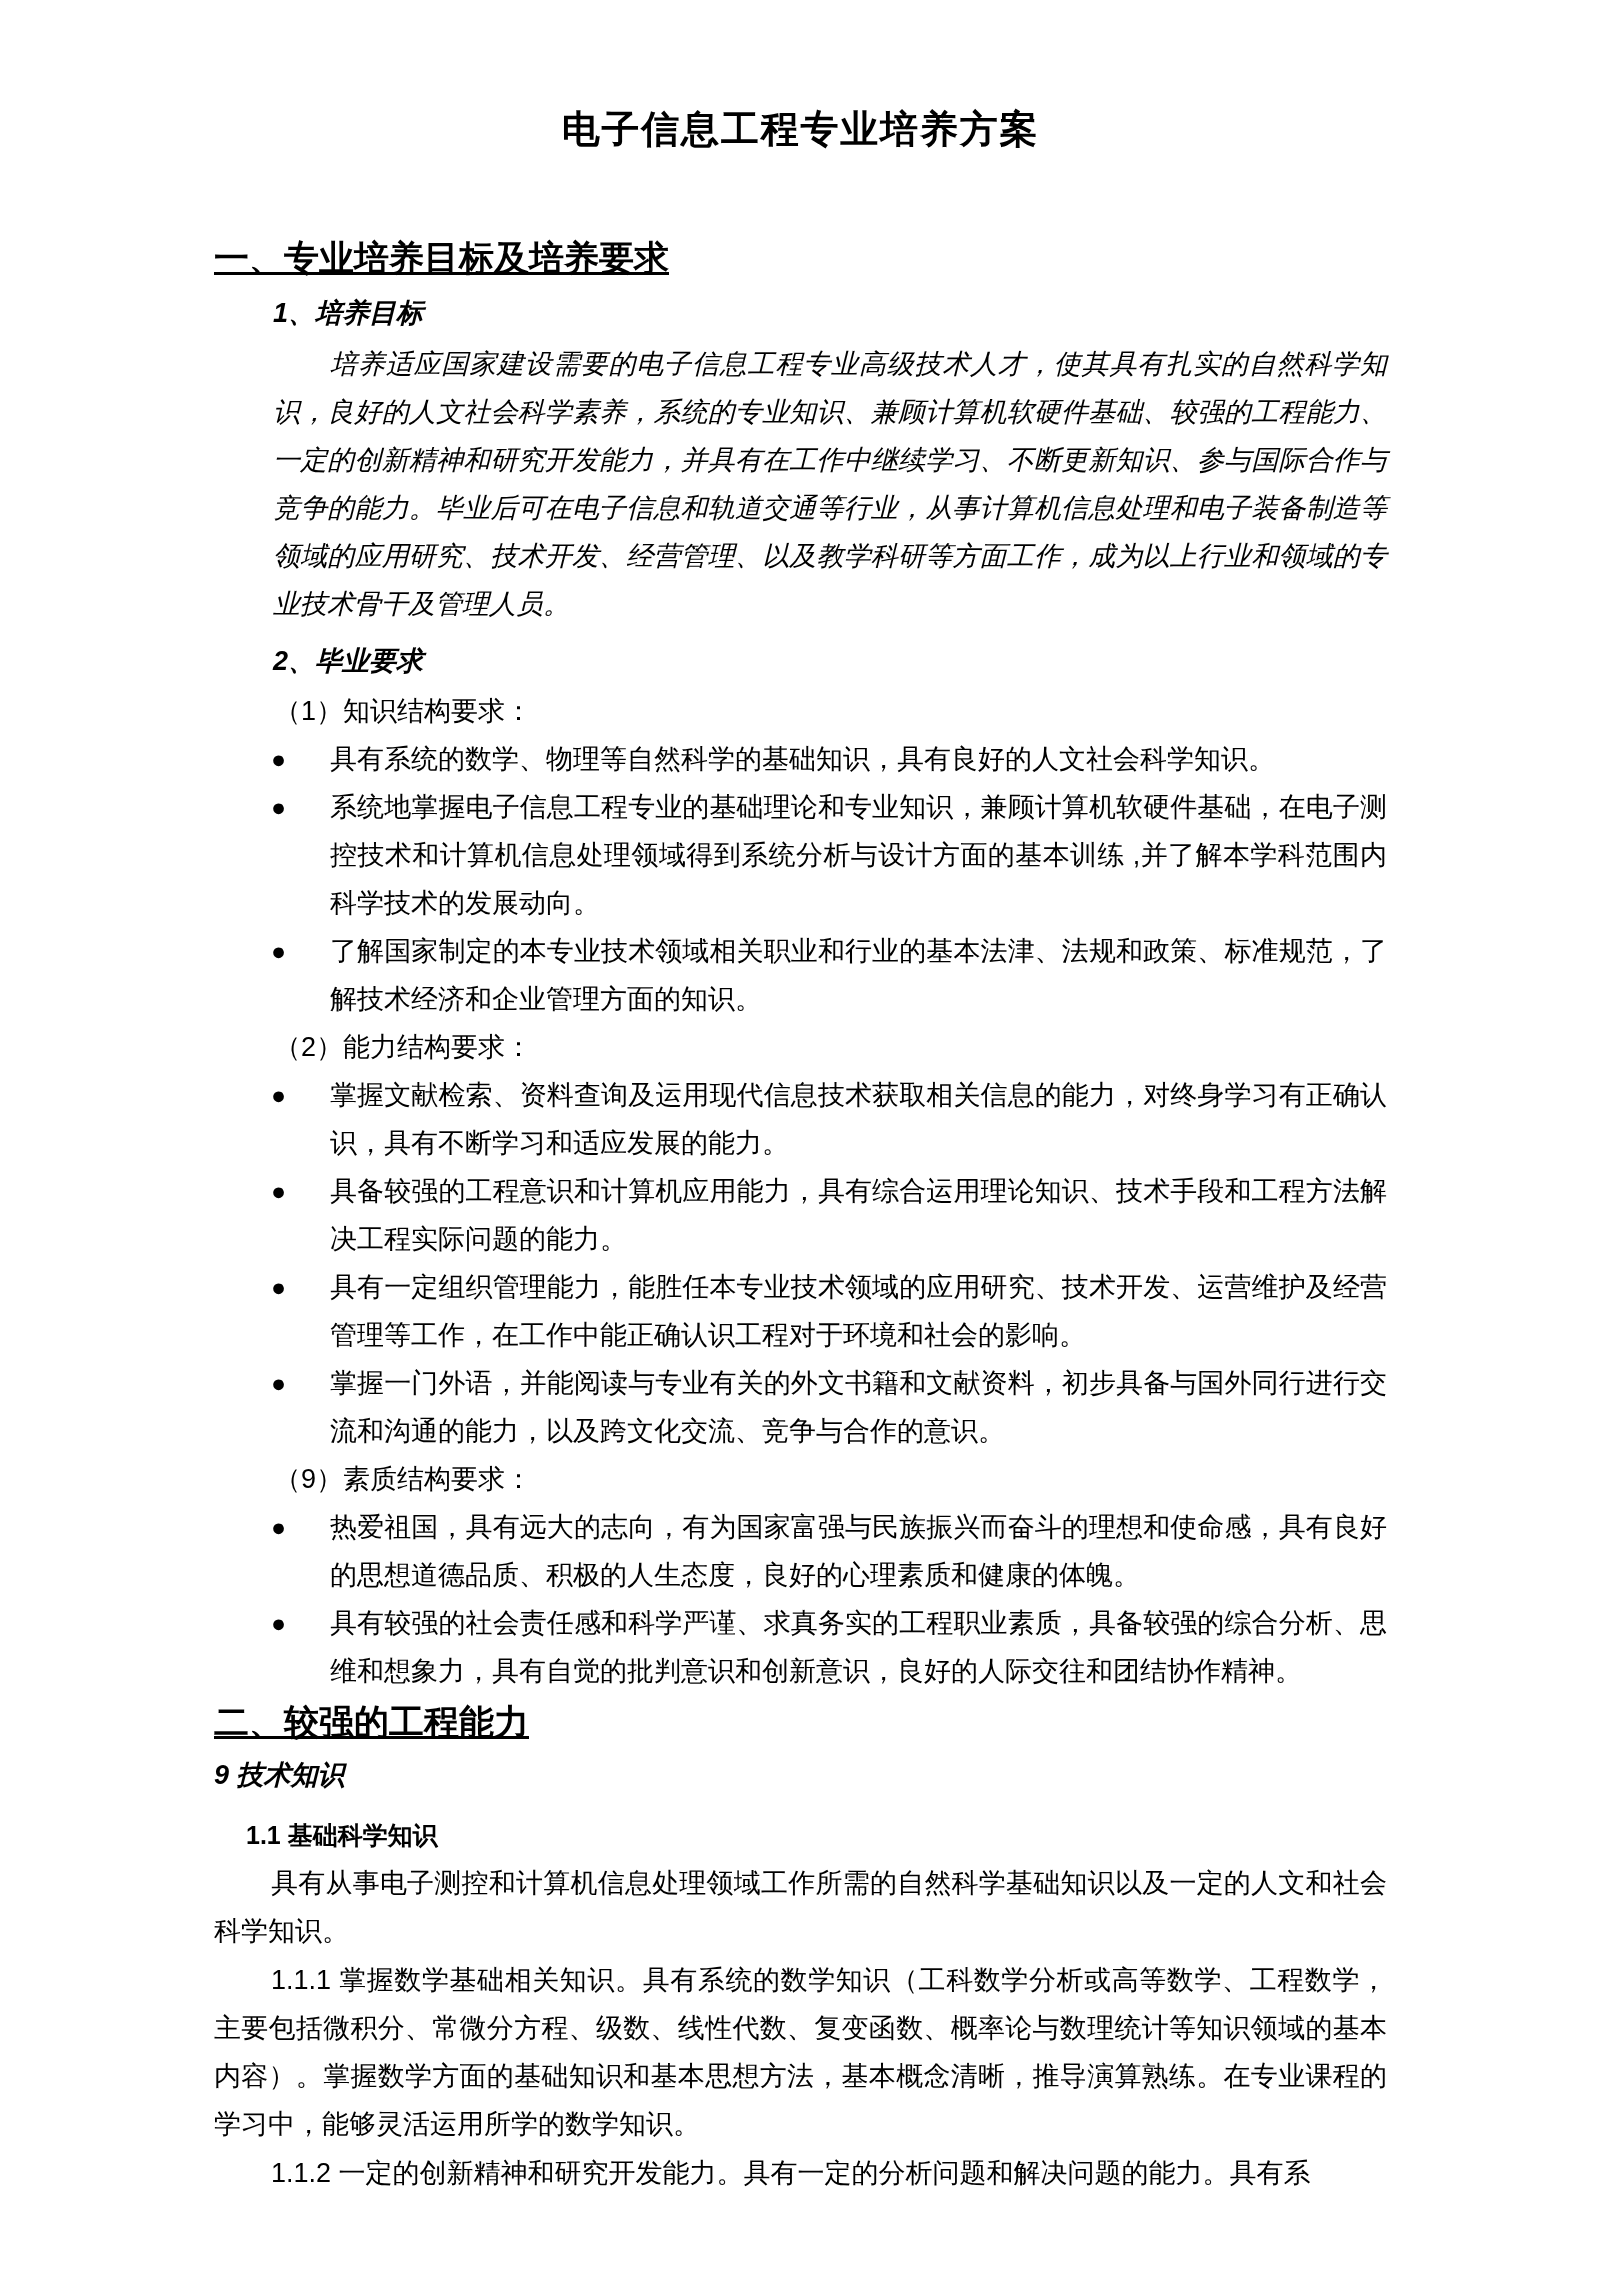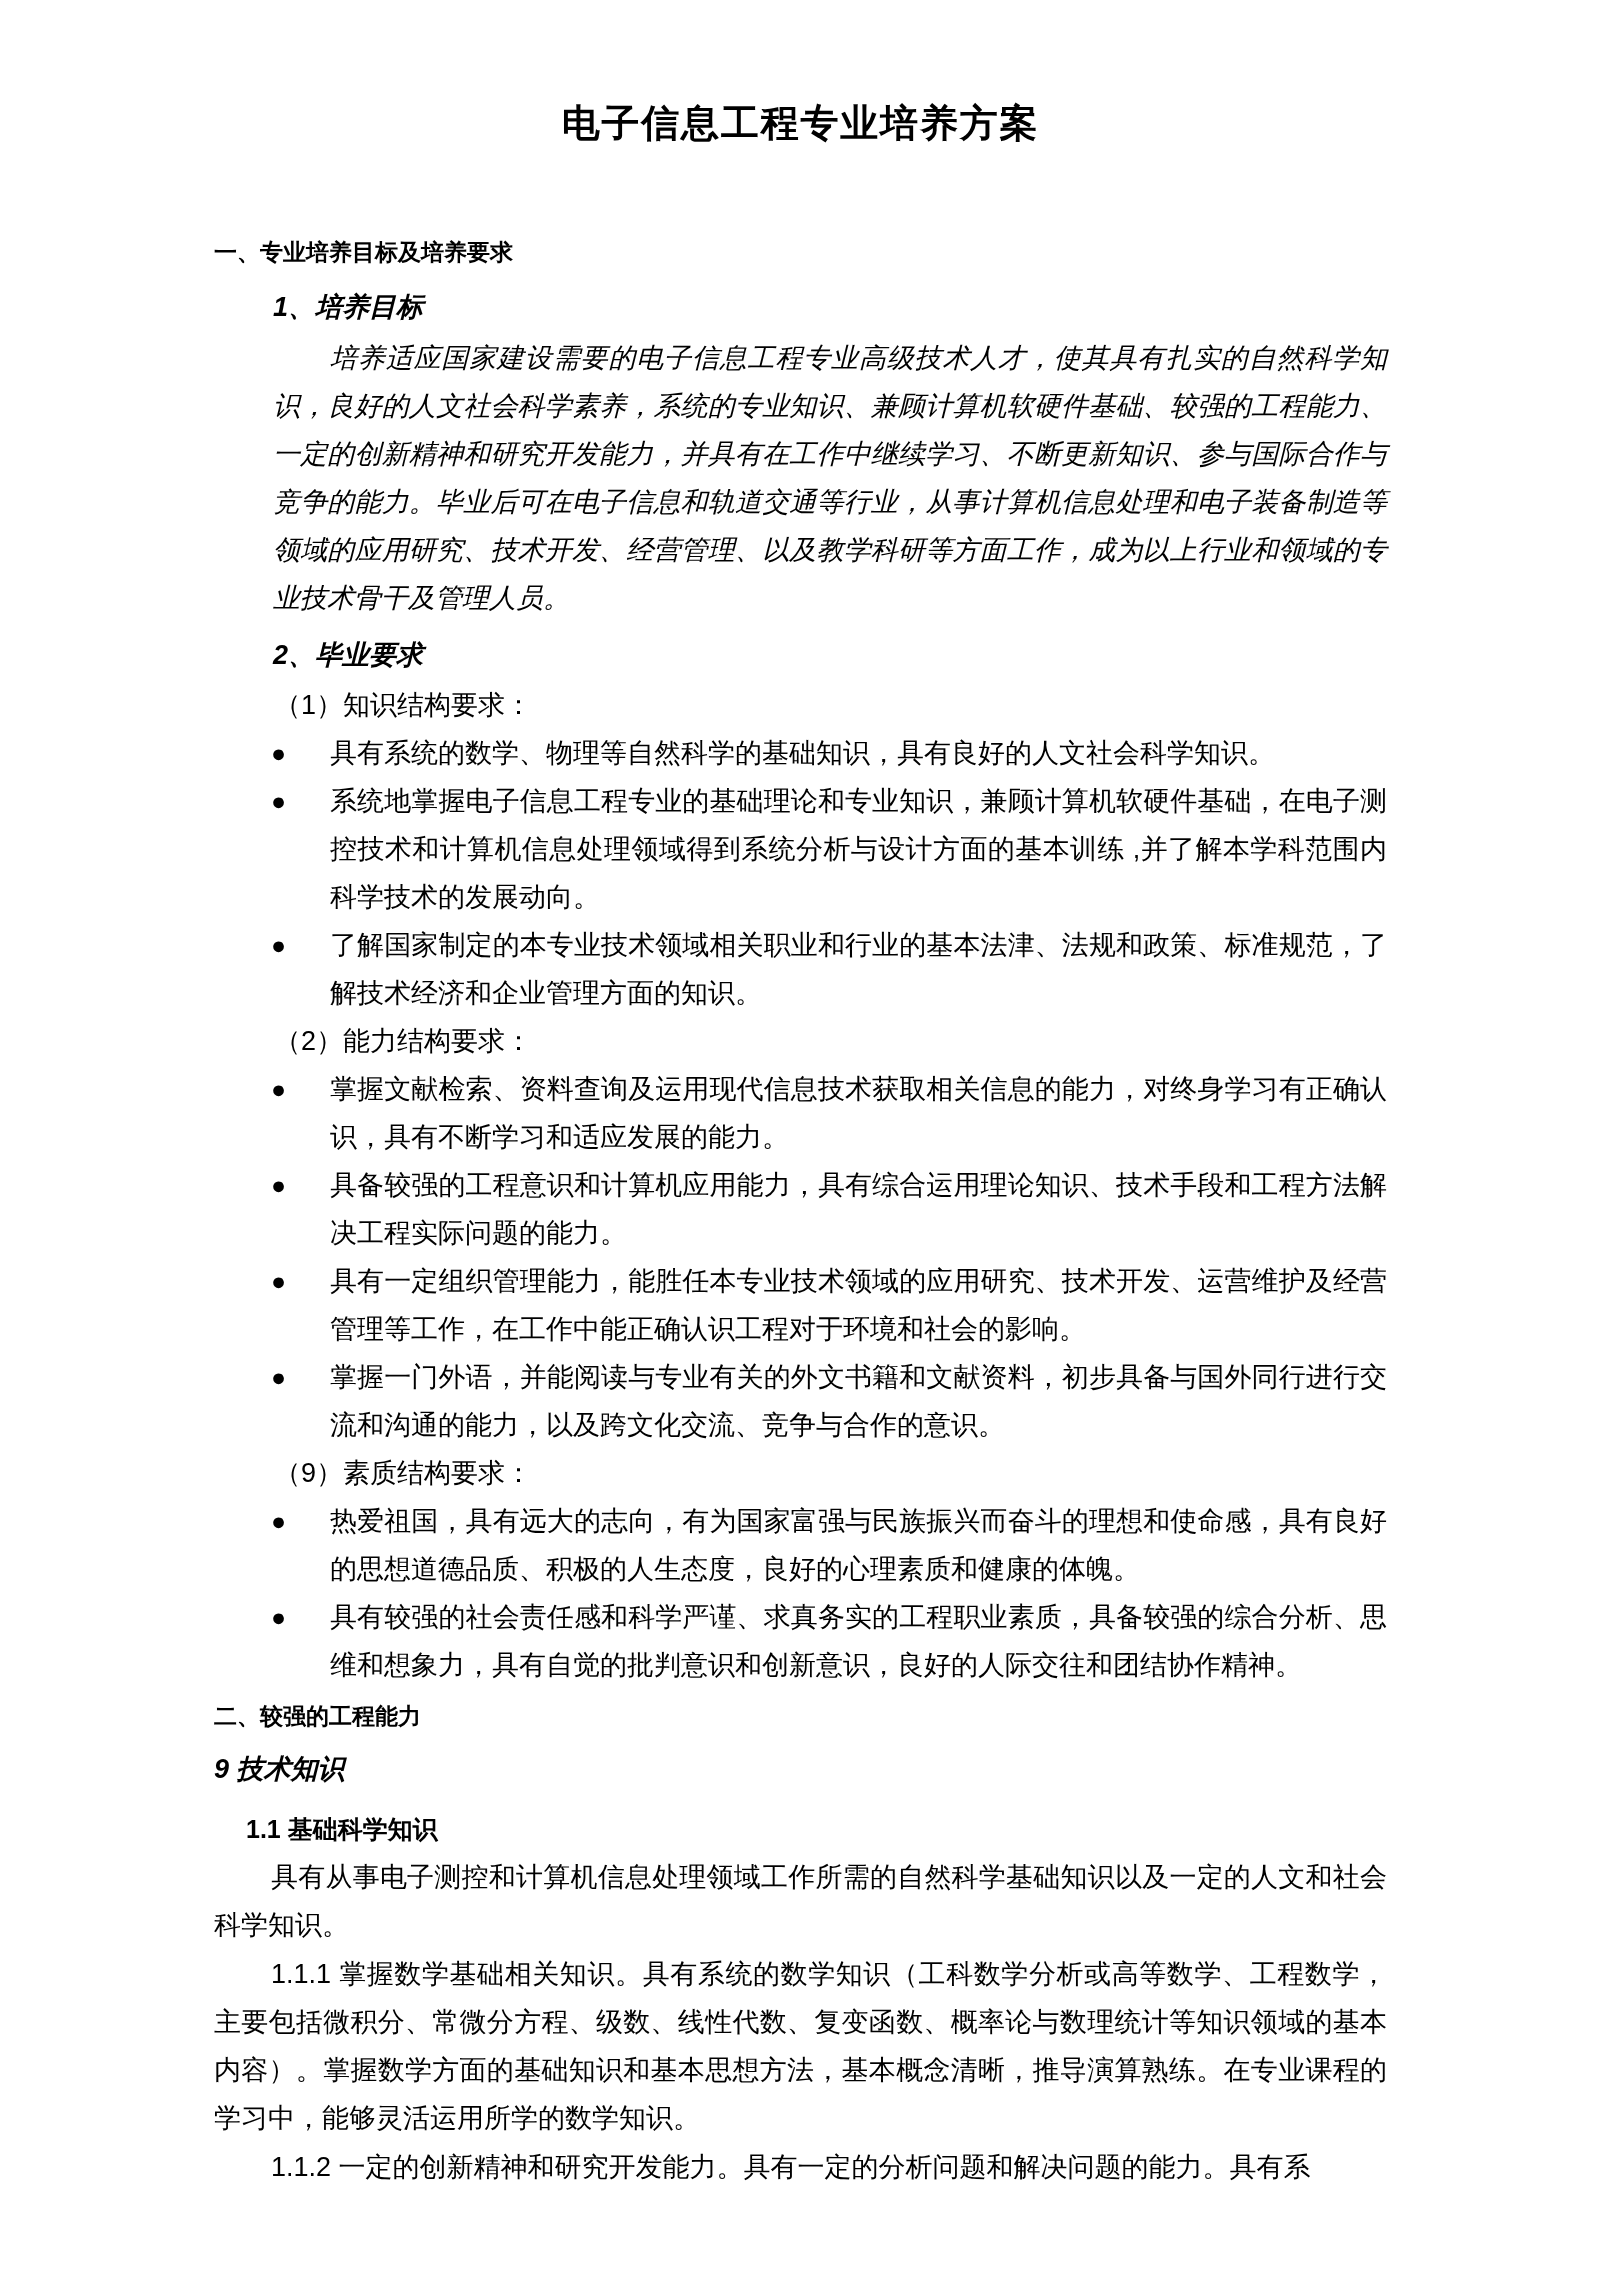--- a/index.html
+++ b/index.html
@@ -3,37 +3,38 @@
 <meta charset="utf-8">
 <style>
   html, body { margin: 0; padding: 0; background: #888; }
   .page {
     position: relative;
     width: 1616px;
     height: 2285px;
     margin: 0 auto;
     background: #ffffff;
     box-sizing: border-box;
-    padding: 6px 229px 0 214px;
+    padding: 12px 229px 0 214px;
     font-family: "Liberation Sans", sans-serif;
     color: #000000;
     overflow: hidden;
   }
   .doc-title {
     margin: 95px 0 0 0;
     font-size: 38px;
     line-height: 45px;
     font-weight: 700;
     text-align: center;
     letter-spacing: 1.8px;
   }
   .h-level1 {
-    font-size: 23px;
+    font-size: 35px;
     line-height: 40px;
     font-weight: 700;
+    text-decoration: underline;
   }
   .h1-first { margin-top: 86px; }
   .h1-second { margin-top: 7.2px; }
   .h-level2 {
     font-size: 27px;
     line-height: 36px;
     font-weight: 700;
     font-style: italic;
   }
   .h2-peiyang { margin-top: 17px; margin-left: 59px; }

